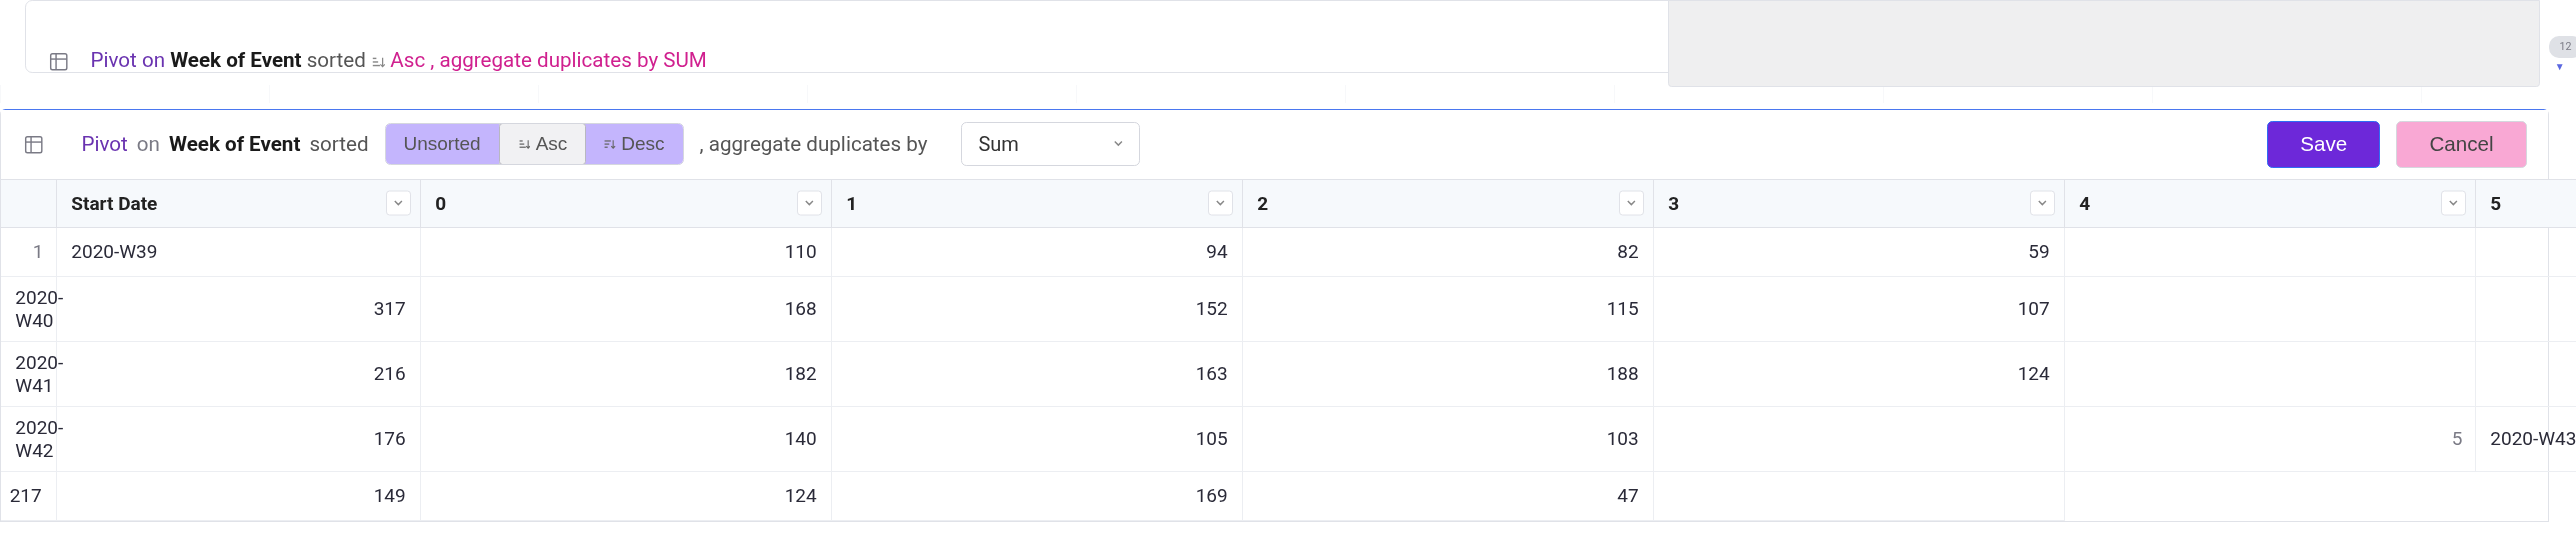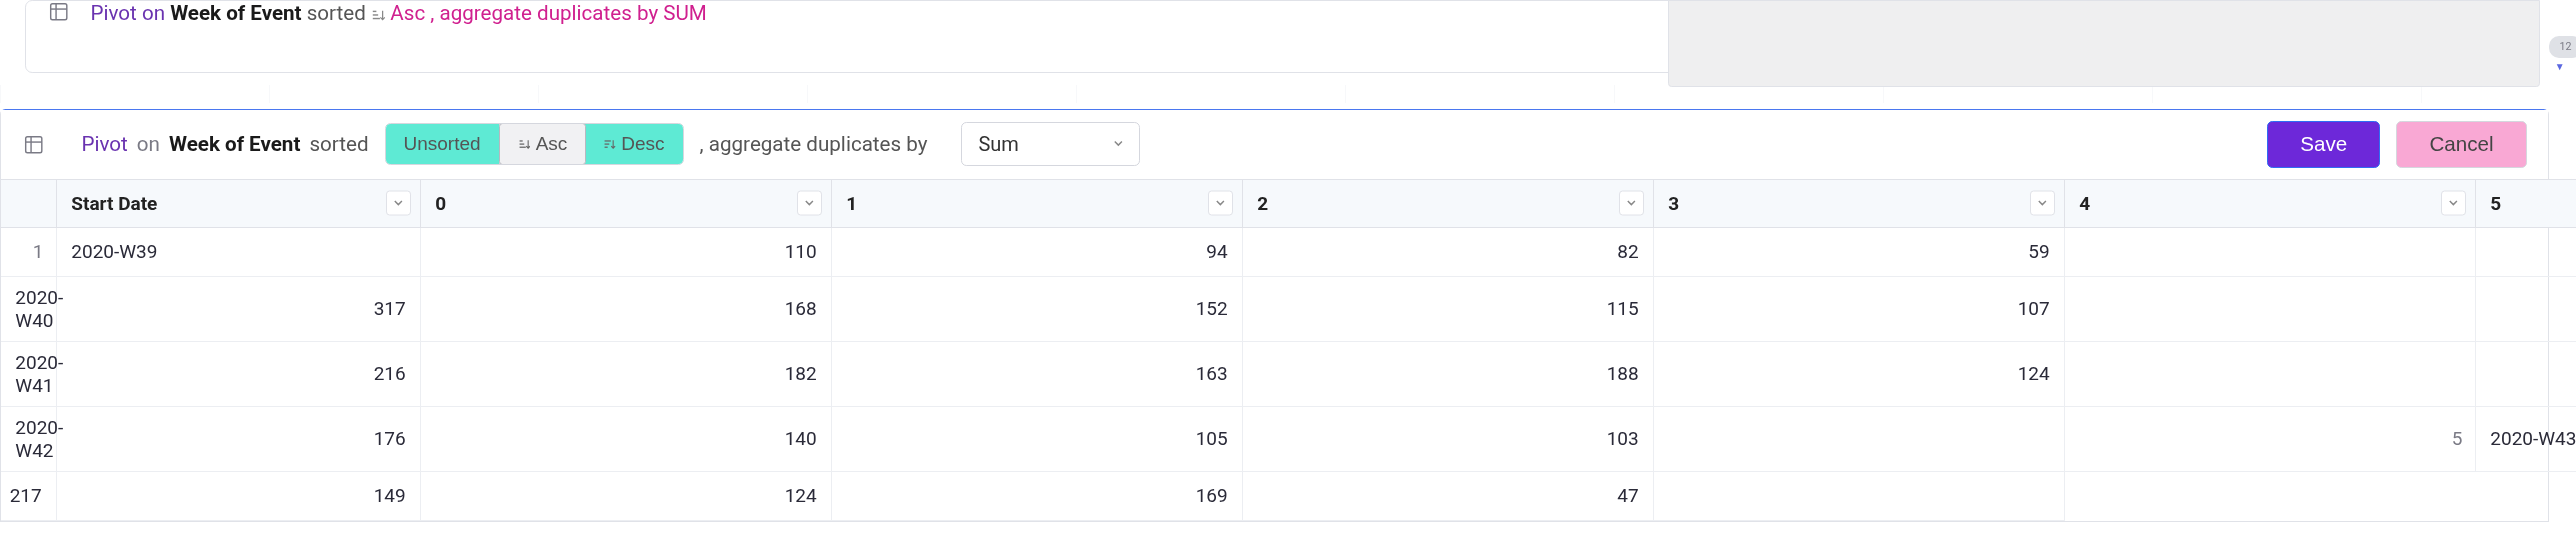--- a/index.html
+++ b/index.html
@@ -22,21 +22,21 @@
 
 .summary-card {
   position: absolute;
   left: 25px;
   top: 0;
   width: 1790px;
   height: 73px;
   border: 0.9px solid #e0e2e8;
   border-radius: 7.2px;
   display: flex;
-  align-items: flex-start;
+  align-items: flex-end;
   padding: 0 21.5px;
   background: #fff;
 }
 
 .pivot-icon {
   width: 21.5px;
   height: 21.5px;
   margin-right: 21.5px;
   flex-shrink: 0;
 }
@@ -143,21 +143,21 @@
 .seg-group {
   display:flex;
   border: 0.9px solid #d5d7de;
   border-radius: 5.4px;
   overflow:hidden;
 }
 .seg-btn {
   padding: 9px 18px;
   font-size: 19px;
   color: #555;
-  background: #5eead4;
+  background: #c4b5fd;
   border: none;
   cursor: pointer;
   display:flex;
   align-items:center;
   gap:5.4px;
   border-right: 0.9px solid #d5d7de;
 }
 .seg-btn:last-child { border-right: none; }
 .seg-btn.active {
   background: #f1f1f3;

